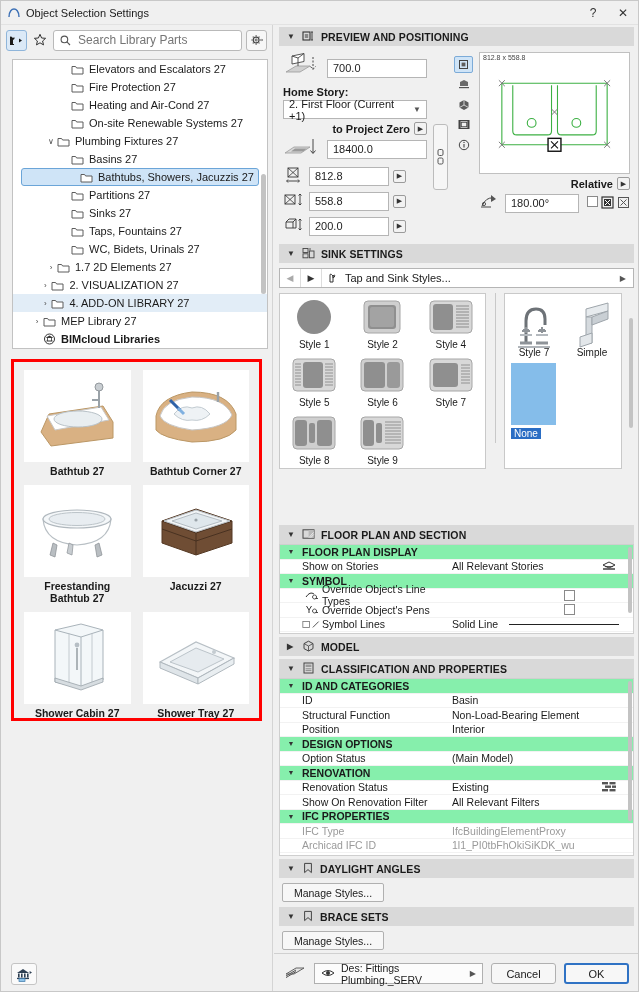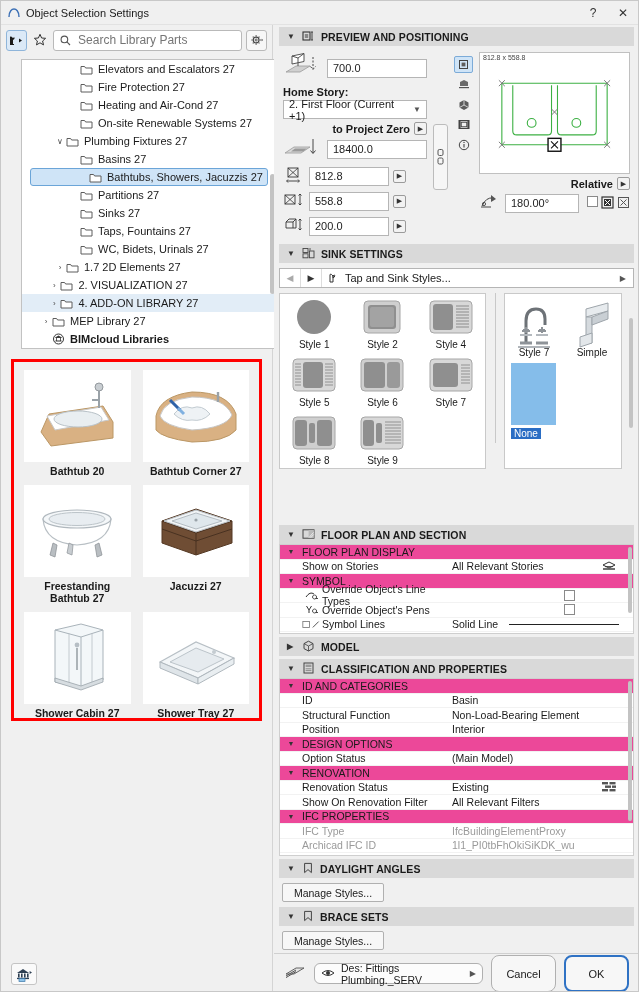--- a/index.html
+++ b/index.html
@@ -70,21 +70,21 @@
     font-family: "Liberation Sans", sans-serif;
     font-size: 12px; color: #555; background: transparent;
   }
   .gearbtn {
     width: 25px; height: 21px;
     border: 1px solid #b9b9b9; border-radius: 3px;
     background: #f7f7f7;
     display: flex; align-items: center; justify-content: center;
   }
   .tree {
-    position: absolute; left: 20px; top: 34px;
+    position: absolute; left: 11px; top: 34px;
     width: 256px; height: 290px;
     background: #fff;
     border: 1px solid #c2c2c2;
     overflow: hidden;
   }
   .trow {
     height: 18px; display: flex; align-items: center;
     padding-left: 4px; white-space: nowrap;
     font-size: 11px;
   }
@@ -193,21 +193,21 @@
   .stylecell .sw { width: 48px; height: 40px; margin: 0 auto; border-radius: 4px;}
   .stylecap { font-size: 10px; padding-top: 2px; }
   .stylecell.sel { background: #b6d7f3; }
   .stylecap.selcap { background: #2a6dc4; color:#fff; display:inline-block; padding: 0 3px;}
   
   .prow {
     height: 14.5px; display: flex; align-items: center;
     font-size: 10.5px; background: #fff;
     border-bottom: 1px solid #f2f2f2;
   }
-  .prow.grp { background: #ec4899; font-weight: normal; justify-content: space-between; }
+  .prow.grp { background: #86efac; font-weight: bold; justify-content: space-between; }
   .pcar { width: 22px; text-align: center; font-size: 7px; color: #333; }
   .pico { width: 20px; display: flex; align-items: center; justify-content: center;}
   .pname { width: 150px; }
   .pval { flex: 1; }
   .dim { color: #9a9a9a; }
   .chk { width: 11px; height: 11px; border: 1px solid #8a8a8a; background: #fff; }
   .mstyles {
     margin: 5px 5px 0 8px; height: 19px; width: 102px;
     border: 1px solid #b0b0b0; border-radius: 2px;
     background: #f7f7f7;
@@ -215,27 +215,27 @@
     font-size: 10.5px;
   }
   .footer {
     position: absolute; left: 0; bottom: 0;
     width: 365px; height: 40px;
     border-top: 1px solid #d0d0d0;
     display: flex; align-items: center; gap: 8px;
     padding: 0 10px;
   }
   .fcombo {
-    flex: 1; height: 21px; border: 1px solid #b0b0b0; border-radius: 6px;
+    flex: 1; height: 21px; border: 1px solid #b0b0b0; border-radius: 0;
     background: #fcfcfc; display: flex; align-items: center;
     padding: 0 6px; gap: 10px; font-size: 10.5px;
     justify-content: space-between;
   }
   .fbtn {
-    width: 65px; height: 37px; border: 1px solid #b0b0b0; border-radius: 8px;
+    width: 65px; height: 21px; border: 1px solid #b0b0b0; border-radius: 3px;
     background: #f7f7f7; display: flex; align-items: center; justify-content: center;
     font-size: 11px;
   }
   .fbtn.primary { border: 2px solid #2f72c4; background: #f7f7f7; }
 </style>
 </head>
 <body>
 
 <div class="win">
 
@@ -454,21 +454,21 @@
             <div class="tpic">
               <svg width="96" height="80" viewBox="0 0 96 80">
                 <path d="M12 56 L20 38 L74 30 L84 46 L84 62 L22 70 Z" fill="#d9b183" stroke="#bb9765" stroke-width="1"></path>
                 <path d="M18 40 L72 31 L80 44 L26 54 Z" fill="#fff" stroke="#c9c9c9" stroke-width="1"></path>
                 <ellipse cx="49" cy="43" rx="24" ry="8" fill="#e9eef1" stroke="#b9c2c8" stroke-width="1"></ellipse>
                 <path d="M70 14 L70 32" stroke="#9aa2a8" stroke-width="2"></path>
                 <circle cx="70" cy="11" r="4" fill="#c9ced2" stroke="#93999e" stroke-width="1"></circle>
                 <path d="M63 24 L70 24" stroke="#9aa2a8" stroke-width="2"></path>
               </svg>
             </div>
-            <div class="tcap">Bathtub 20</div>
+            <div class="tcap">Bathtub 27</div>
           </div>
           <div class="titem">
             <div class="tpic">
               <svg width="96" height="80" viewBox="0 0 96 80">
                 <path d="M8 40 Q12 20 44 16 Q80 16 88 38 L88 54 Q78 66 44 66 Q14 62 8 54 Z" fill="#d9b183" stroke="#bb9765" stroke-width="1"></path>
                 <path d="M12 40 Q16 24 44 21 Q76 21 84 39 Q78 52 44 54 Q16 50 12 40 Z" fill="#fff" stroke="#c6c6c6" stroke-width="1"></path>
                 <path d="M26 38 Q34 28 44 32 Q54 28 62 38 Q54 46 44 44 Q34 46 26 38 Z" fill="#eef2f5" stroke="#c2cbd1" stroke-width="1"></path>
                 <path d="M22 24 L32 34" stroke="#2e62a8" stroke-width="3"></path>
                 <path d="M30 32 L36 38" stroke="#7fb0e0" stroke-width="3"></path>
                 <path d="M70 16 L70 26" stroke="#9aa2a8" stroke-width="2.4"></path>

